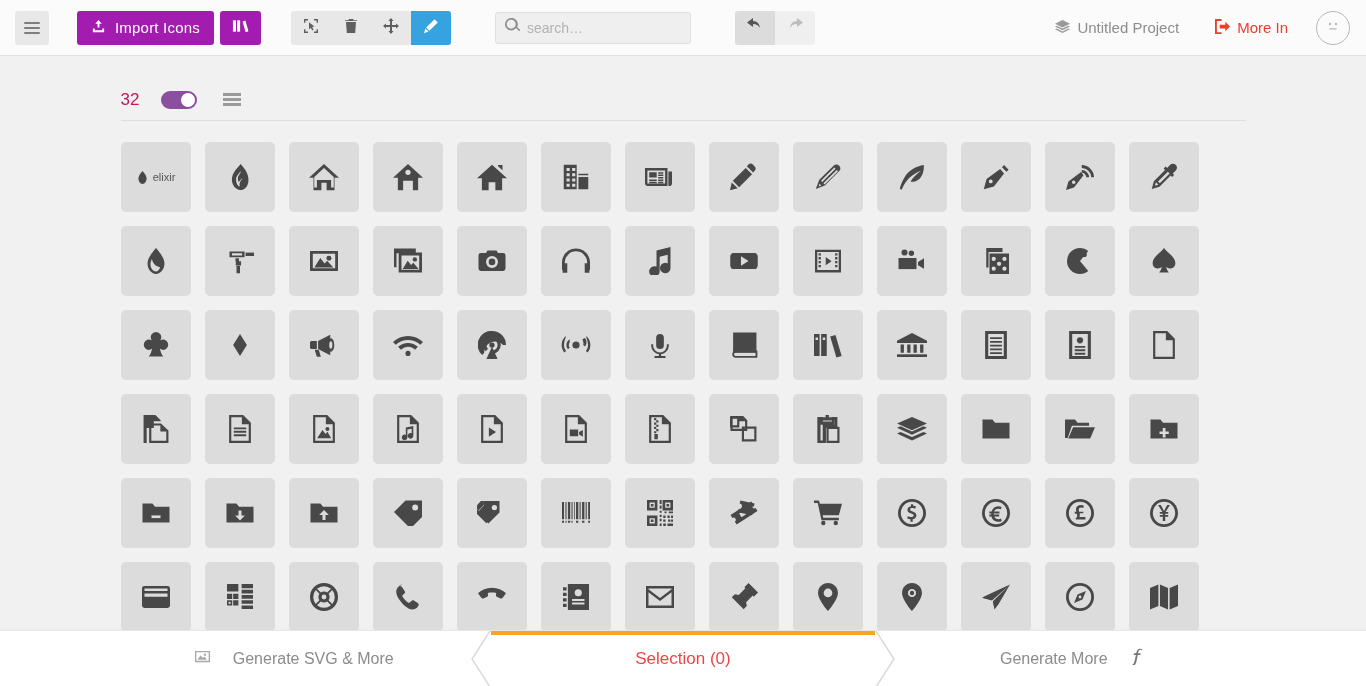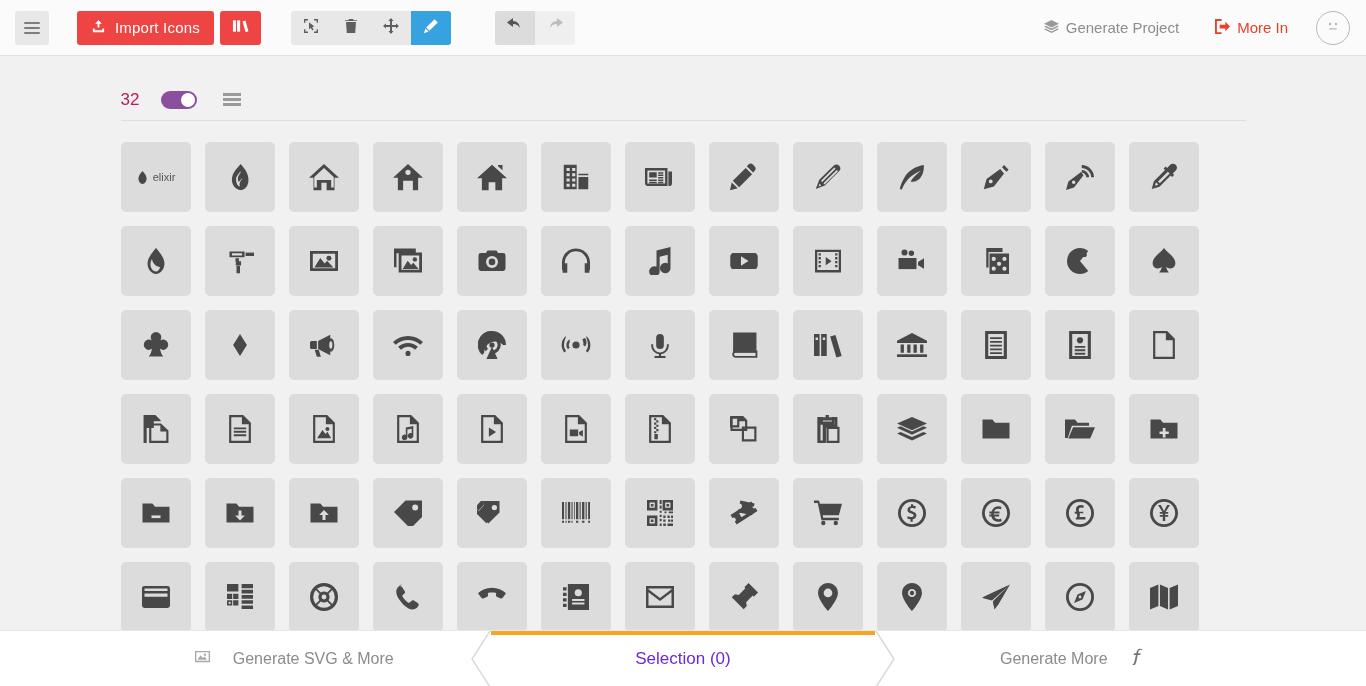--- a/index.html
+++ b/index.html
@@ -23,21 +23,21 @@
     width:34px;height:34px;margin-left:15px;
     background:#e8e8e8;border-radius:3px;
     display:flex;align-items:center;justify-content:center;
     cursor:pointer;
   }
   .menu-btn .bars{width:16px;}
   .menu-btn .bars i{display:block;height:2px;background:#7d7d7d;margin:3px 0;border-radius:1px;}
 
   .btn-group{display:flex;align-items:center;margin-left:28px;}
   .btn-purple{
-    background:#ef4444;color:#fff;height:34px;border-radius:3px;
+    background:#a21caf;color:#fff;height:34px;border-radius:3px;
     display:flex;align-items:center;padding:0 14px;cursor:pointer;
     font-size:15px; font-weight:400; letter-spacing:.2px;
   }
   .btn-purple.import{margin-right:6px;}
   .btn-purple.lib{padding:0 12px;}
   .btn-purple svg{fill:#fff;}
   .btn-purple .lbl{margin-left:9px;white-space:nowrap;}
 
   .tool-group{
     display:flex;align-items:center;margin-left:30px;
@@ -135,21 +135,21 @@
   .footer-inner{width:1125px;display:flex;align-items:center;position:relative;height:56px;}
   .foot-btn{
     flex:1;display:flex;align-items:center;justify-content:center;
     color:#8b8b8b;font-size:16px;cursor:pointer;height:56px;
   }
   .foot-btn svg{fill:#a8a8a8;}
   .foot-btn .lbl{margin:0 23px;}
   .selection-tab{
     position:relative;width:384px;height:56px;
     display:flex;align-items:center;justify-content:center;
-    color:#6d28d9;font-size:17px;cursor:pointer;
+    color:#ef4444;font-size:17px;cursor:pointer;
   }
   .selection-tab::before{
     content:"";position:absolute;top:0;left:0;right:0;height:4px;background:#f5a623;
   }
   .chev{
     position:absolute;top:0;width:26px;height:56px;pointer-events:none;
   }
   .chev.left{left:-26px;}
   .chev.right{right:-26px;}
   .chev svg{display:block;}
@@ -213,20 +213,28 @@
     </div>
     <div class="tool active">
       <span>
         <svg width="16" height="16" viewBox="0 0 16 16">
             <path d="M11.6 1.2l3.2 3.2-8.4 8.4-3.2-3.2 8.4-8.4zM2.4 10.4l3.2 3.2L1 15.2l1.4-4.8z"></path>
           </svg>
       </span>
     </div>
   </div>
 
+  <div class="search-wrap">
+    <span>
+      <svg width="15" height="15" viewBox="0 0 16 16">
+          <path d="M6.6 0a6.6 6.6 0 105.2 10.7l3.3 3.3 1.2-1.2-3.3-3.3A6.6 6.6 0 006.6 0zm0 1.8a4.8 4.8 0 110 9.6 4.8 4.8 0 010-9.6z"></path>
+        </svg>
+    </span>
+    <input class="search-input" type="text" placeholder="search…" style="">
+  </div>
 
   <div class="history-group">
     <div class="hbtn undo">
       <span>
         <svg width="16" height="16" viewBox="0 0 16 16">
             <path d="M6 3V0L0 4.5 6 9V6c3.4 0 5.4 1.2 7 4-.5-3.8-2.6-7-7-7z"></path>
           </svg>
       </span>
     </div>
     <div class="hbtn redo">
@@ -238,21 +246,21 @@
     </div>
   </div>
 
   <div class="topright">
     <div class="project">
       <span>
         <svg width="15" height="15" viewBox="0 0 16 16">
             <path d="M8 1L0 5l8 4 8-4-8-4zM0 8l8 4 8-4-1.8-.9L8 10.2 1.8 7.1 0 8zM0 11l8 4 8-4-1.8-.9L8 13.2 1.8 10.1 0 11z"></path>
           </svg>
       </span>
-      <span>Generate Project</span>
+      <span>Untitled Project</span>
     </div>
     <div class="signin">
       <span>
         <svg width="15" height="15" viewBox="0 0 16 16">
             <path d="M7 0v2H2v12h5v2H0V0h7z"></path>
             <path d="M11 3l5 5-5 5v-3H5V6h6V3z"></path>
           </svg>
       </span>
       <span>More In</span>
     </div>

